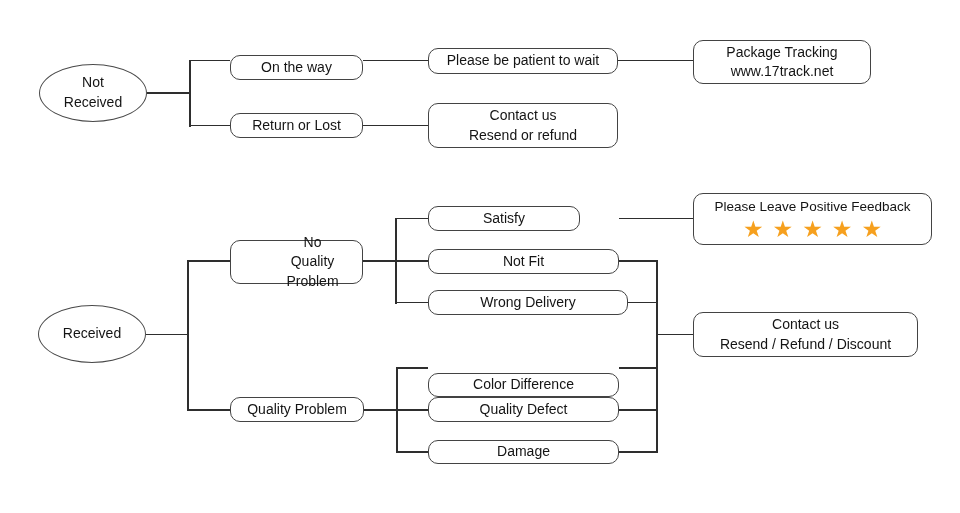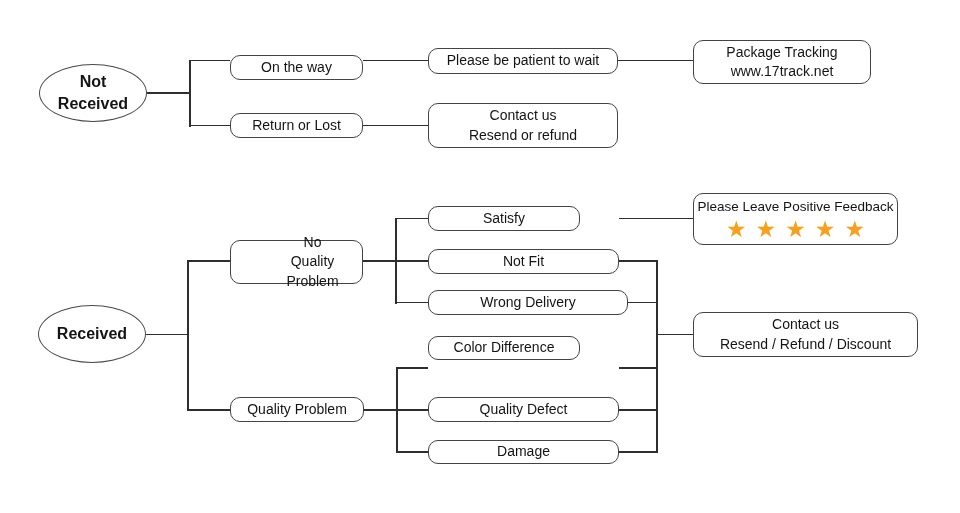--- a/index.html
+++ b/index.html
@@ -34,26 +34,25 @@
   .ellipse {
     position: absolute;
     box-sizing: border-box;
     border: 1.5px solid #4a4a4a;
     border-radius: 50%;
     background: #ffffff;
     display: flex;
     align-items: center;
     justify-content: center;
     text-align: center;
-    font-size: 16px;
+    font-size: 14px;
     line-height: 1.4;
     color: #141414;
     white-space: pre-line;
     z-index: 2;
-    font-weight: bold;
   }
   .hl {
     position: absolute;
     height: 1.5px;
     background: #2e2e2e;
     z-index: 1;
   }
   .vl {
     position: absolute;
     width: 1.5px;
@@ -163,33 +162,33 @@
   </div>
 
   <div class="node" style="left:428px; top:249px; width:191px; height:25px;">
     <span>Not Fit</span>
   </div>
 
   <div class="node" style="left:428px; top:290px; width:200px; height:25px;">
     <span>Wrong Delivery</span>
   </div>
 
-  <div class="node" style="left:428px; top:336px; width:152px; height:24px;">
+  <div class="node" style="left:428px; top:373px; width:191px; height:24px;">
     <span>Color Difference</span>
   </div>
 
   <div class="node" style="left:428px; top:397px; width:191px; height:25px;">
     <span>Quality Defect</span>
   </div>
 
   <div class="node" style="left:428px; top:440px; width:191px; height:24px;">
     <span>Damage</span>
   </div>
 
-  <div class="node feedback-box" style="left:693px; top:193px; width:205px; height:52px;">
+  <div class="node feedback-box" style="left:693px; top:193px; width:239px; height:52px;">
     <span class="feedback-label">Please Leave Positive Feedback</span>
     <span class="stars" style="color: rgb(246, 160, 30);">★★★★★</span>
   </div>
 
   <div class="node" style="left:693px; top:312px; width:225px; height:45px;">
     <span>Contact us
 Resend / Refund / Discount</span>
   </div>
 
 </div>

